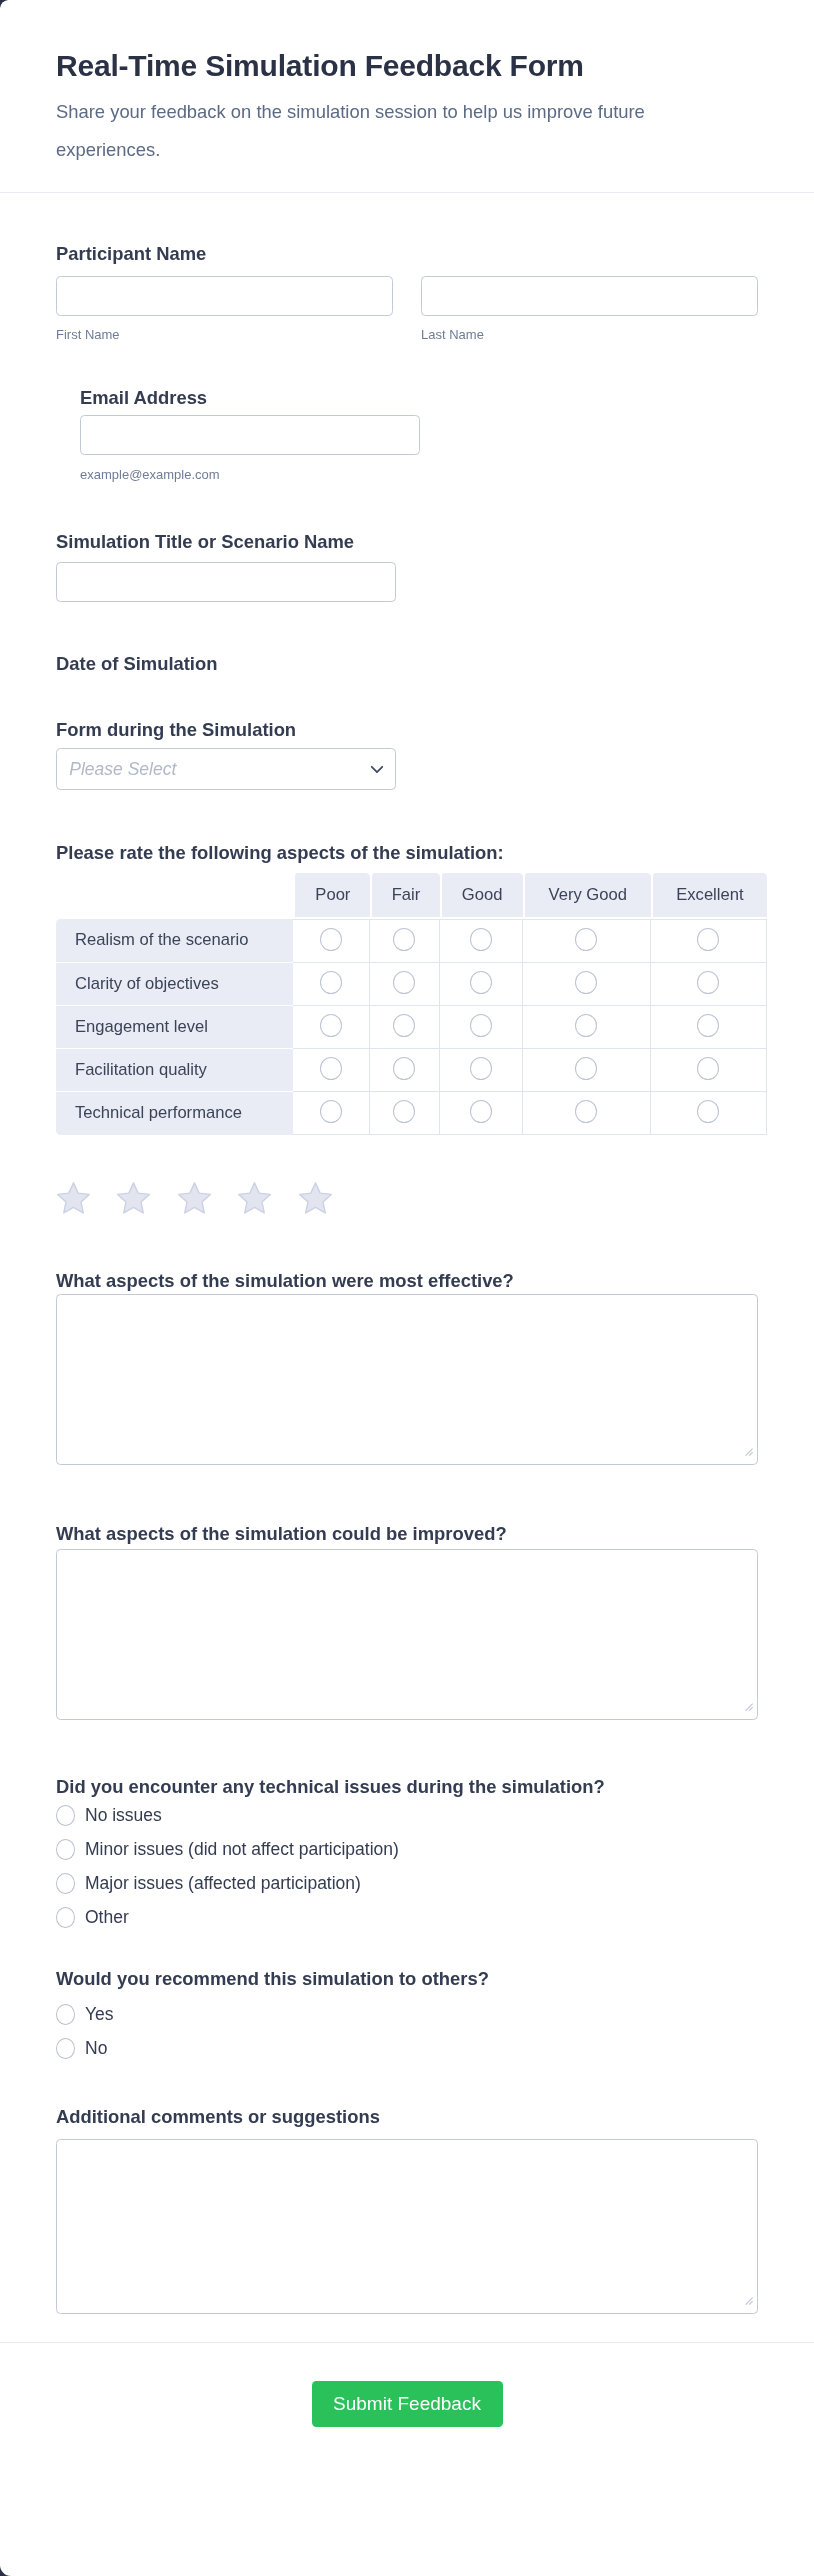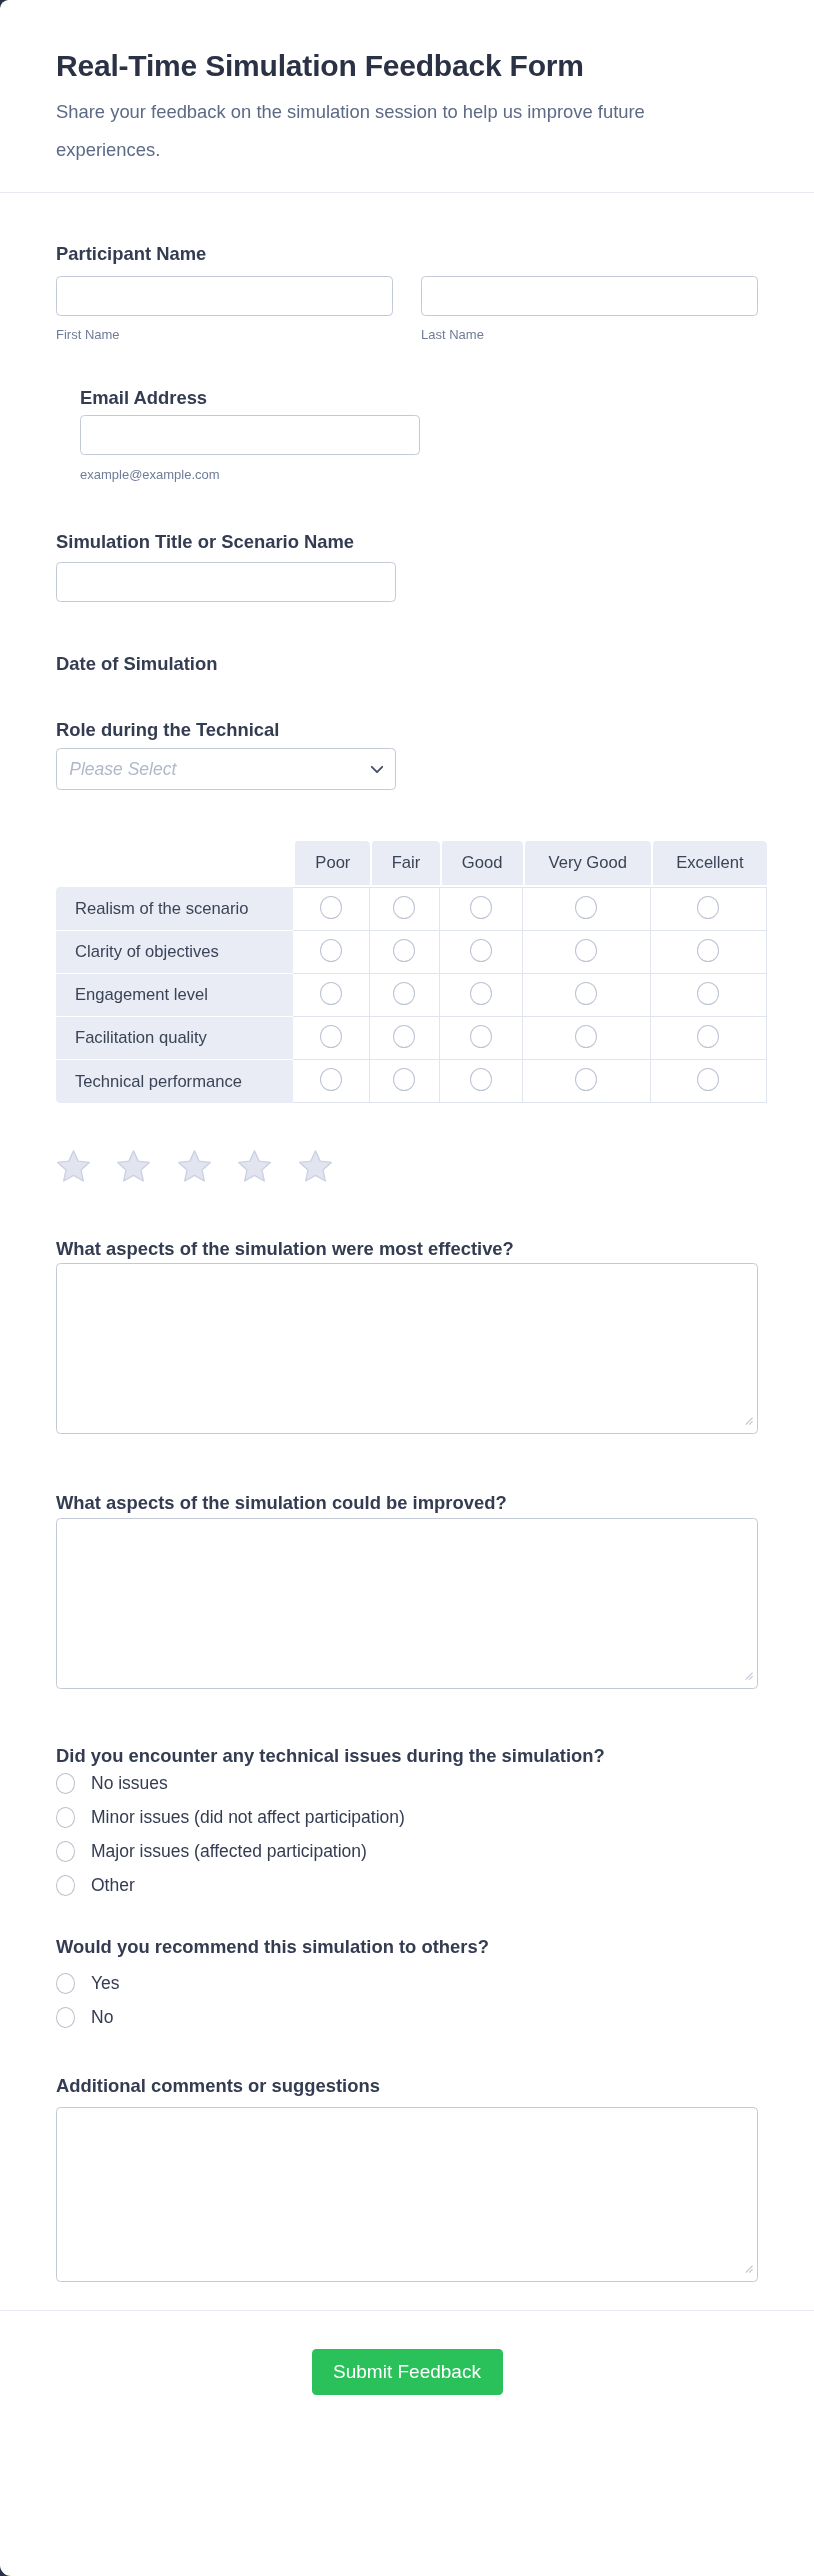--- a/index.html
+++ b/index.html
@@ -63,21 +63,21 @@
   .matrix tbody tr:last-child td.rowlabel{border-bottom:none;border-bottom-left-radius:4.4px;margin-left:38px;}
   .matrix td.cell{
     background:#fff;border-right:0.9px solid #e0e4ed;border-bottom:0.9px solid #e0e4ed;
     height:42px;text-align:center;vertical-align:middle;cursor:pointer;
   }
   .matrix tbody tr:first-child td.cell{border-top:0.9px solid #e0e4ed;}
   .m-radio{display:inline-block;width:22px;height:23px;border:1.8px solid #bcc3d2;border-radius:50%;background:#fff;box-sizing:border-box;}
 
   .radio{display:inline-block;width:19px;height:21px;border:1.8px solid #b9c0ce;border-radius:50%;
     background:#fff;box-sizing:border-box;flex:0 0 auto;}
-  .opt{display:flex;align-items:center;gap:16px;margin-bottom:13px;cursor:pointer;}
+  .opt{display:flex;align-items:center;gap:10px;margin-bottom:13px;cursor:pointer;}
   .opt-label{font-size:17.5px;color:#343c52;line-height:21px;}
 
   .stars{display:flex;gap:25.4px;}
   .star{cursor:pointer;}
 
   .ta-wrap{position:relative;width:100%;}
   textarea.ta{
     box-sizing:border-box;width:100%;display:block;
     border:0.9px solid #c3cad6;border-radius:4.4px;resize:none;
     font-family:"Liberation Sans",sans-serif;font-size:17.5px;color:#3b4357;padding:10.5px 12.3px;outline:none;
@@ -153,36 +153,37 @@
           <input class="text-input" type="text" value="" style="">
         </div>
       </div>
     </section>
 
     <section class="q" id="q-date">
       <div class="q-label">Date of Simulation</div>
     </section>
 
     <section class="q" id="q-role">
-      <div class="q-label">Role during the Technical</div>
+      <div class="q-label">Form during the Simulation</div>
       <div class="ctrl">
         <div class="select-wrap">
           <div class="select-box">
             <span class="placeholder">Please Select</span>
           </div>
           <span class="chev">
             <svg width="14" height="8.8" viewBox="0 0 16 10" fill="none" stroke="#3f4a5f" stroke-width="2" stroke-linecap="round" stroke-linejoin="round">
               <polyline points="2,2 8,8 14,2"></polyline>
             </svg>
           </span>
         </div>
       </div>
     </section>
 
     <section class="q" id="q-matrix">
+      <div class="q-label">Please rate the following aspects of the simulation:</div>
       <div class="ctrl">
         <table class="matrix">
           <colgroup>
             <col style="width:237px">
               <col style="width:77px">
               <col style="width:69px">
             <col style="width:83px">
               <col style="width:128px">
               <col style="width:116px">
           </colgroup>

